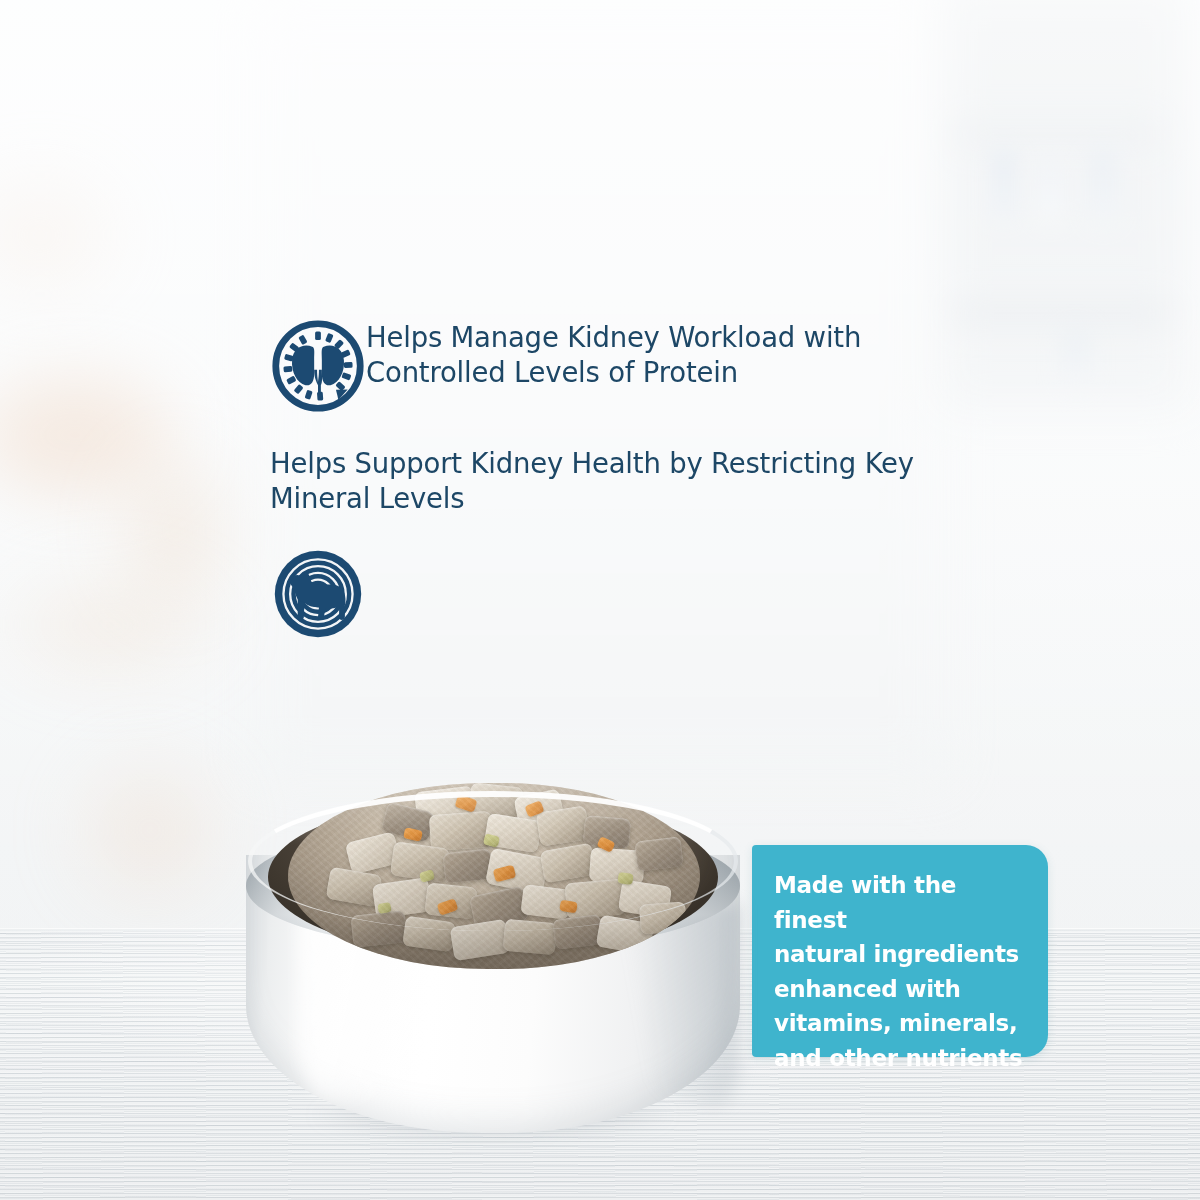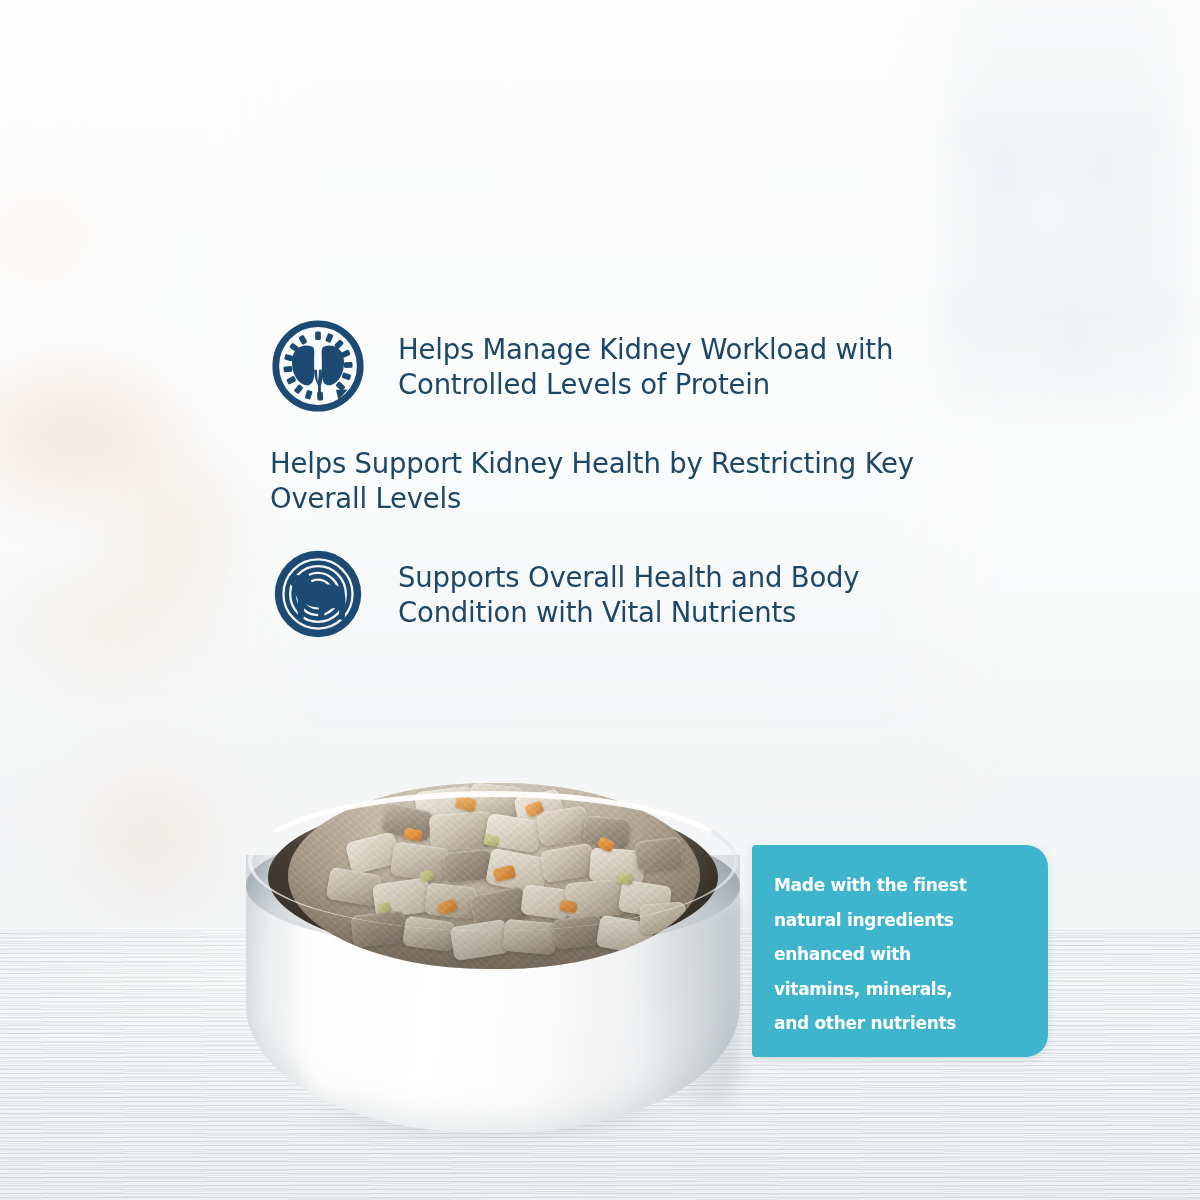--- a/index.html
+++ b/index.html
@@ -155,22 +155,21 @@
   }
 
   
   .benefits {
     position:absolute;
     left:270px; top:318px; width:720px;
     z-index:6;
   }
   .benefit-row {
     display:flex;
-    align-items:center;
-    gap:32px;
+    align-items:flex-start;
     margin-bottom:30px;
   }
   .benefit-row:last-child { margin-bottom:0; }
   .benefit-icon {
     flex:0 0 96px;
     width:96px; height:96px;
   }
   .benefit-icon svg { display:block; width:96px; height:96px; }
   .benefit-text {
     font-family:"DejaVu Sans", sans-serif;
@@ -189,21 +188,21 @@
     width:296px; height:212px;
     background:#3fb4cd;
     border-radius:4px 22px 22px 4px;
     z-index:4;
     box-shadow:0 2px 10px rgba(40,120,140,.12);
   }
   .callout-text {
     position:absolute;
     left:22px; top:23px; right:16px;
     font-family:"DejaVu Sans", sans-serif;
-    font-size:17px;
+    font-size:23px;
     line-height:34.5px;
     font-weight:700;
     color:#ffffff;
     letter-spacing:-.3px;
     white-space:pre-line;
   }
 
   
   .bowl-wrap {
     position:absolute;
@@ -404,21 +403,21 @@
             <path d="M56 30 C65 26 76 31 77 44 C78 56 72 68 63 70 C57 71 54 66 54 58 L54 44 C54 36 53 31 56 30 Z"></path>
 
             <path d="M46 54 C46 62 48 66 50 70 L50 80 L53 80 L53 70 C55 66 54 62 54 54 L51 54 C51 61 50 65 50 67 C50 65 49 61 49 54 Z"></path>
           </g>
         </svg>
       </div>
       <div class="benefit-text">Helps Manage Kidney Workload with Controlled Levels of Protein</div>
     </div>
 
     <div class="benefit-row">
-      <div class="benefit-text">Helps Support Kidney Health by Restricting Key Overall Levels</div>
+      <div class="benefit-text">Helps Support Kidney Health by Restricting Key Mineral Levels</div>
     </div>
 
     <div class="benefit-row">
       <div class="benefit-icon">
         <svg viewBox="0 0 100 100" xmlns="http://www.w3.org/2000/svg">
           <circle cx="50" cy="50" r="45" fill="#1c4a72"></circle>
           <g fill="none" stroke="#ffffff" stroke-width="2.4" stroke-linecap="round" opacity="0.95">
             <circle cx="50" cy="50" r="36"></circle>
             <circle cx="50" cy="50" r="29"></circle>
             <circle cx="50" cy="50" r="22"></circle>
@@ -433,21 +432,20 @@
                      C45 39 48 40 52 40 L64 40 C70 40 75 43 77 48
                      C79 53 79 58 78 62 L78 74 C78 76 76 77 75 77 C73 77 72 76 72 74
                      L72 63 C70 64 67 65 64 65 L58 65 L56 74 C56 76 54 77 53 77
                      C51 77 50 76 50 74 L51 64 L43 63 C40 62 38 61 36 59
                      L35 74 C35 76 33 77 32 77 C30 77 29 76 29 74 L29 56
                      C27 52 26 48 25 45 L23 42 C21 40 21 38 22 36 Z"></path>
             <path d="M29 56 L29 74 C29 76 31 77 32 77 C34 77 35 76 35 74 L36 59 Z"></path>
           </g>
         </svg>
       </div>
-      <div class="benefit-text">Supports Overall Health and Body Condition with Vital Nutrients</div>
     </div>
   </div>
 
   <div class="callout">
     <div class="callout-text">Made with the finest
 natural ingredients
 enhanced with
 vitamins, minerals,
 and other nutrients</div>
   </div>

